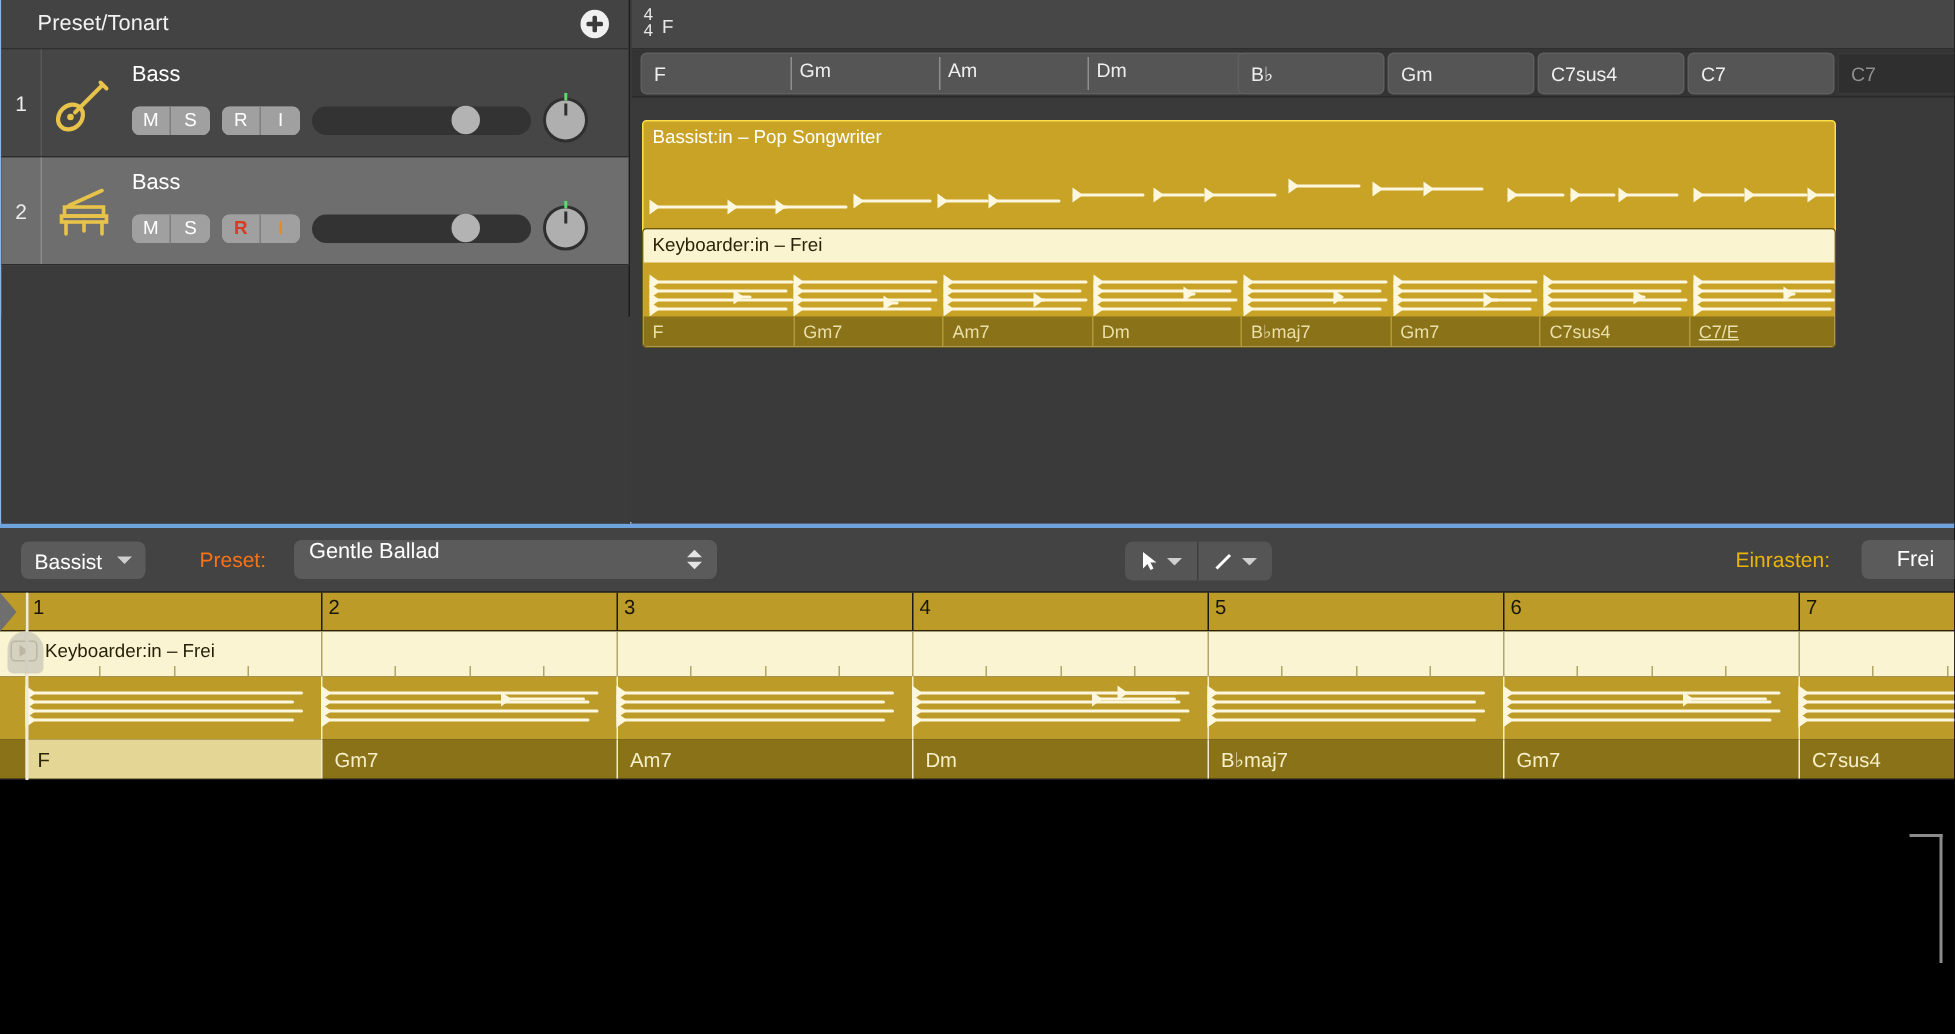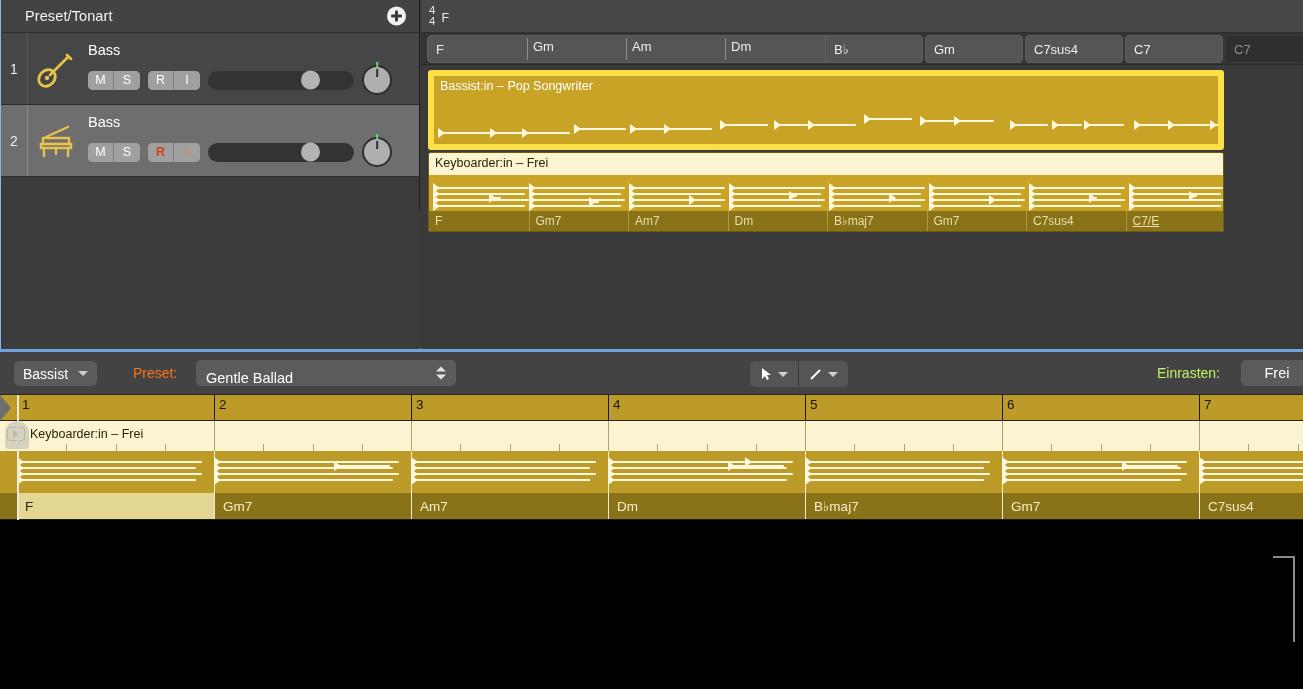--- a/index.html
+++ b/index.html
@@ -133,22 +133,22 @@
     position: absolute; top: 5px; height: 22px; width: 1px; background: #8e8e8e;
   }
   .chord-sub span {
     position: absolute; left: 6px; top: 1px; color: #eeeeee; font-size: 13px; white-space: nowrap;
   }
 
   .region {
     position: absolute; border-radius: 3px; overflow: hidden;
   }
   .region.bassist {
-    left: 7px; top: 70px; width: 796px; height: 80px;
-    background: #c9a326; border: 6px solid #fde047;
+    left: 7px; top: 80px; width: 796px; height: 80px;
+    background: #c9a326; border: 1px solid #fde047;
   }
   .region-title {
     position: absolute; left: 6px; top: 3px; color: #ffffff; font-size: 12.5px;
   }
   .region.keyboarder {
     left: 7px; top: 152px; width: 796px; height: 80px;
     background: #faf3cf; border: 1px solid #6f5a12;
   }
   .kb-header { position: absolute; left: 0; top: 0; width: 100%; height: 22px; background: #fbf4d0; }
   .kb-header .t { position: absolute; left: 6px; top: 3px; color: #2a2408; font-size: 12.5px; }
@@ -189,38 +189,38 @@
     border-bottom: 1px solid #262626;
   }
   .pill {
     position: absolute; height: 25px; border-radius: 5px; background: #5b5b5b;
     display: flex; align-items: center; color: #ffffff; font-size: 14px;
   }
   .akkorde { left: 14px; top: 9px; padding: 0 9px; gap: 10px; }
   .chev-d { width: 0; height: 0; border-left: 5px solid transparent; border-right: 5px solid transparent; border-top: 5px solid #cfcfcf; }
   .preset-label { position: absolute; left: 133px; top: 13px; color: #f97316; font-size: 14px; }
   .preset-field {
-    position: absolute; left: 196px; top: 8px; width: 260px; height: 26px;
+    position: absolute; left: 196px; top: 8px; width: 282px; height: 26px;
     border-radius: 5px; background: #5b5b5b;
-    display: flex; align-items: flex-end; color: #ffffff; font-size: 14.5px; padding-left: 10px;
+    display: flex; align-items: flex-start; color: #ffffff; font-size: 14.5px; padding-left: 10px;
   }
   .stepper { position: absolute; right: 10px; top: 50%; transform: translateY(-50%); display: flex; flex-direction: column; gap: 3px; }
   .stepper i { width: 0; height: 0; border-left: 5px solid transparent; border-right: 5px solid transparent; }
   .stepper i.up { border-bottom: 5px solid #e3e3e3; }
   .stepper i.dn { border-top: 5px solid #e3e3e3; }
 
   .toolgroup { position: absolute; left: 750px; top: 9px; display: flex; }
   .toolbtn {
     width: 49px; height: 26px; background: #555555;
     display: flex; align-items: center; justify-content: center; gap: 6px;
     border-right: 1px solid #3e3e3e;
   }
   .toolbtn:first-child { border-radius: 5px 0 0 5px; }
   .toolbtn:last-child { border-radius: 0 5px 5px 0; border-right: none; }
-  .snap-label { position: absolute; right: 83px; top: 13px; color: #bef264; font-size: 14px; }
+  .snap-label { position: absolute; right: 83px; top: 13px; color: #eab308; font-size: 14px; }
   .snap-btn {
     position: absolute; right: -10px; top: 8px; width: 72px; height: 26px;
     background: #5b5b5b; border-radius: 5px;
     display: flex; align-items: center; justify-content: center;
     color: #ffffff; font-size: 14.5px;
   }
 
   
   .editor { position: relative; height: 125px; background: #1c1c1c; overflow: hidden; }
   .ed-ruler {

